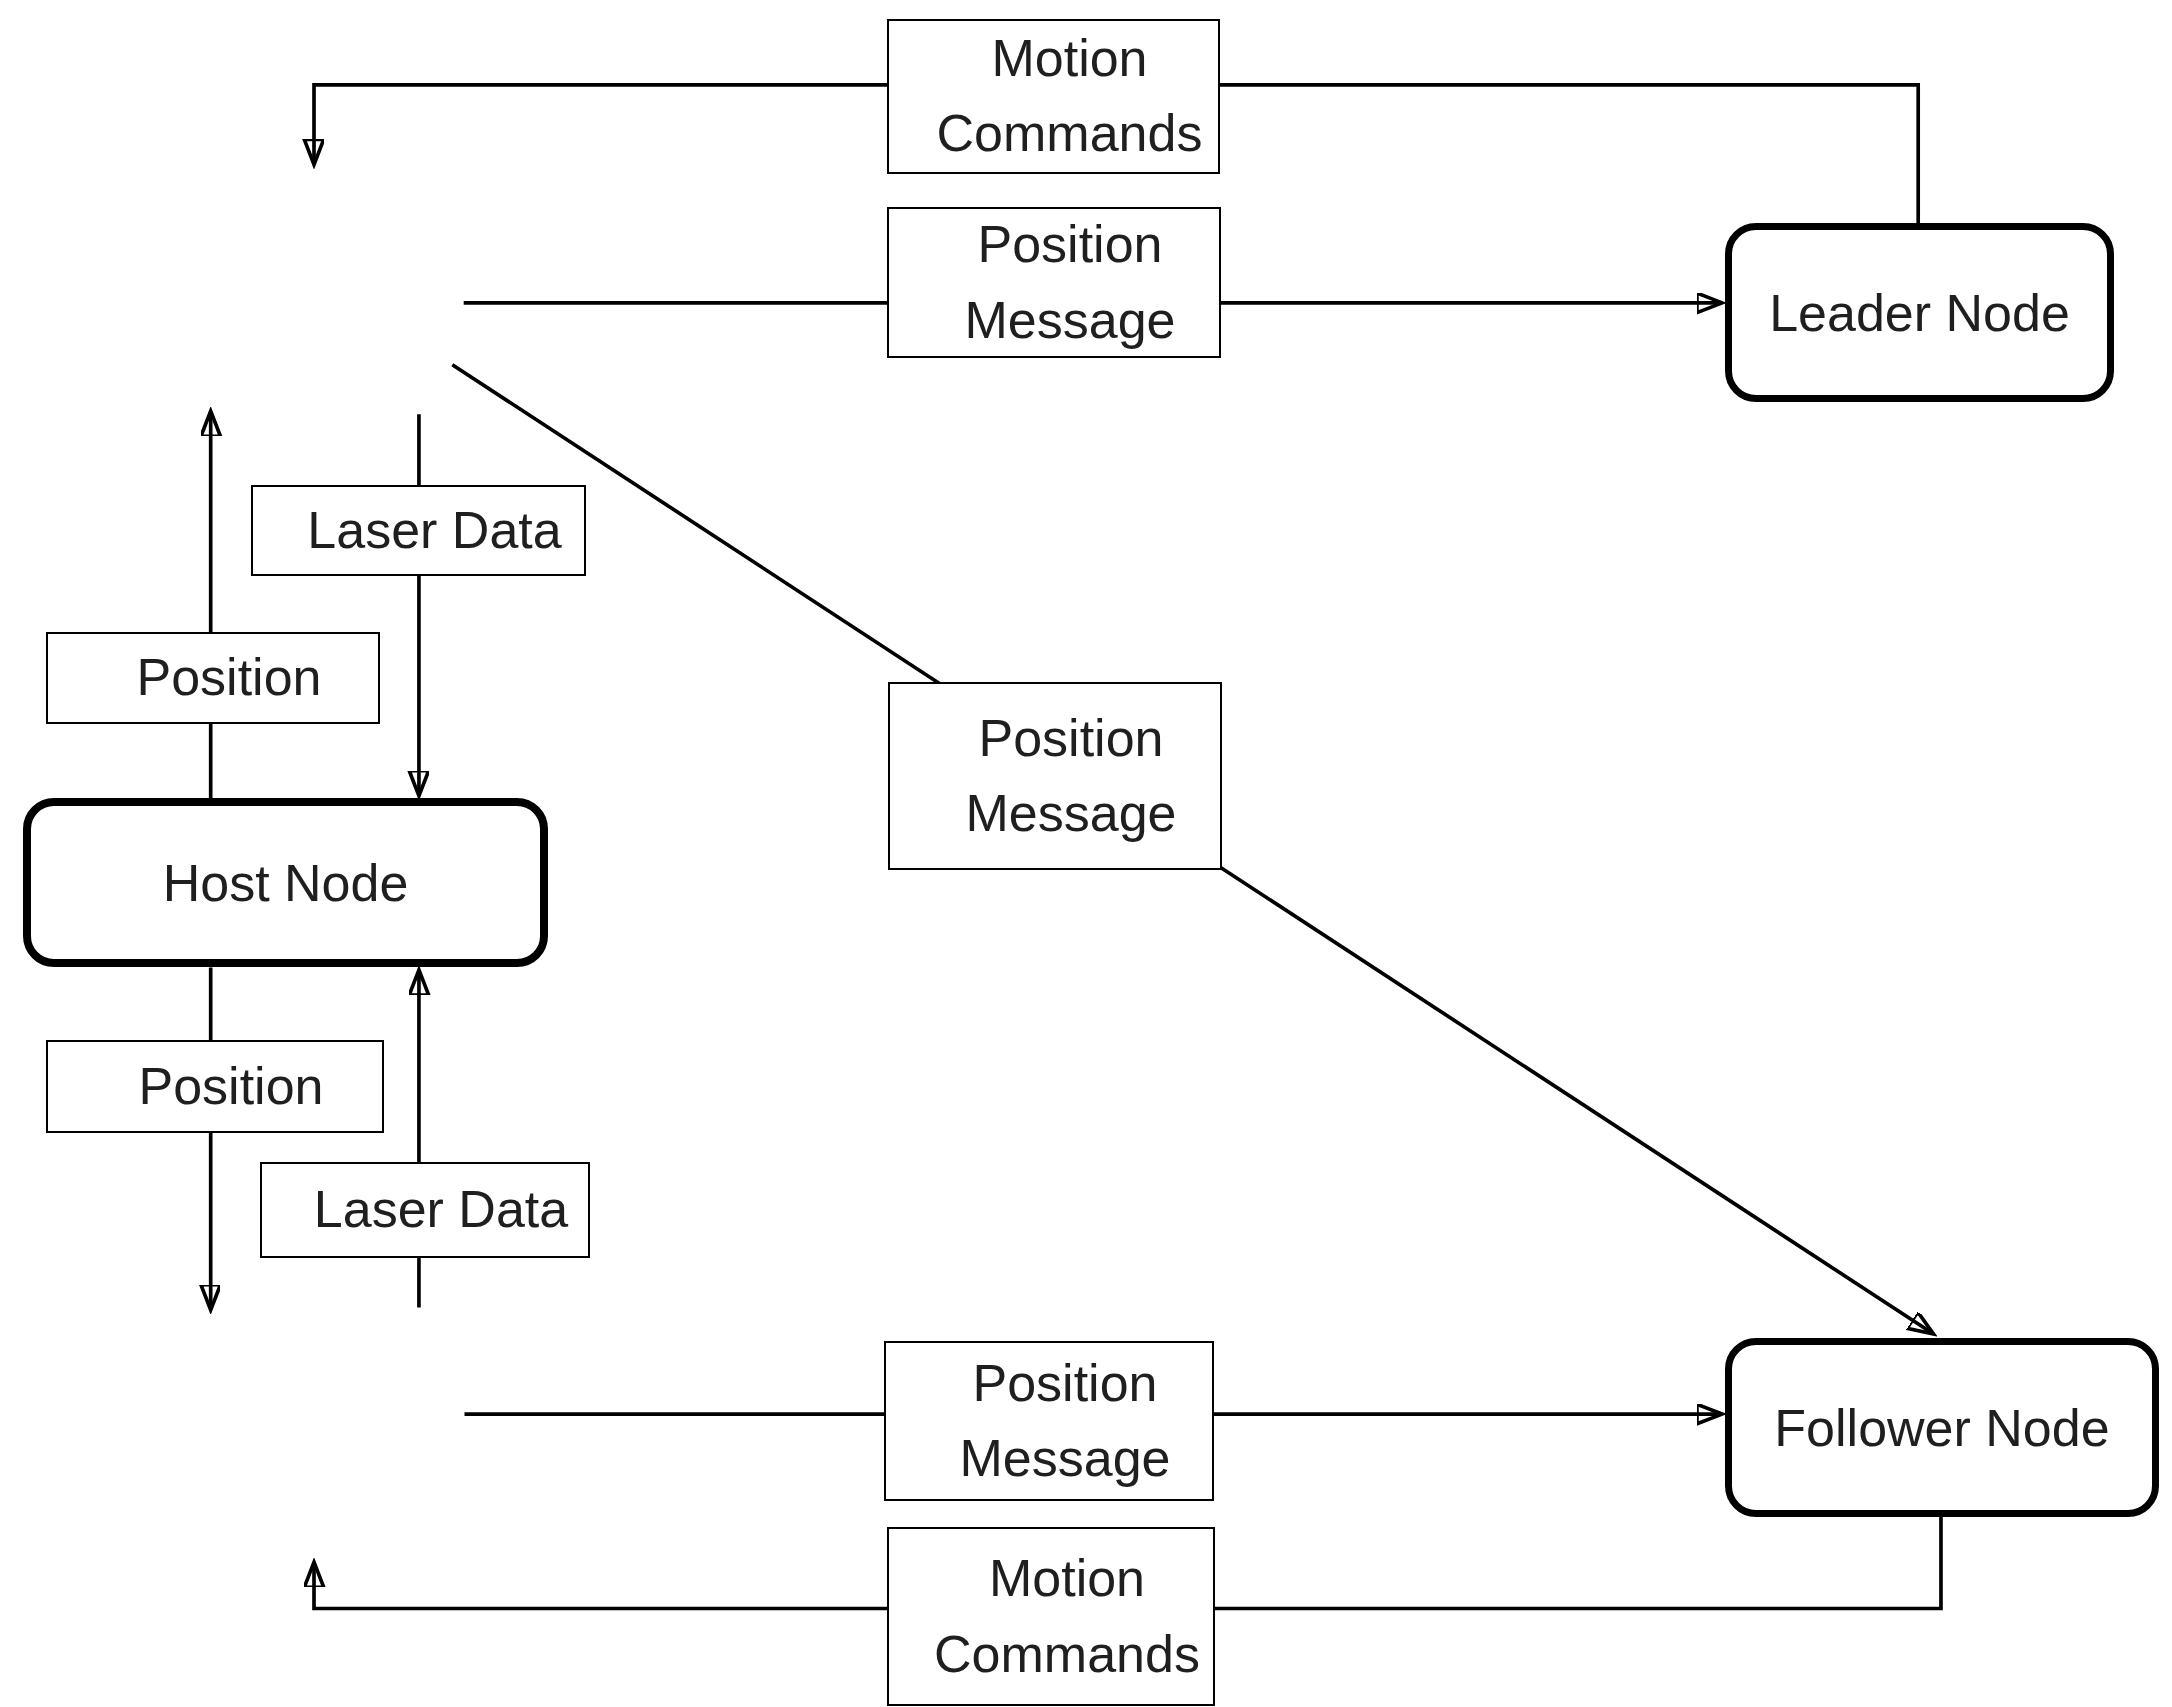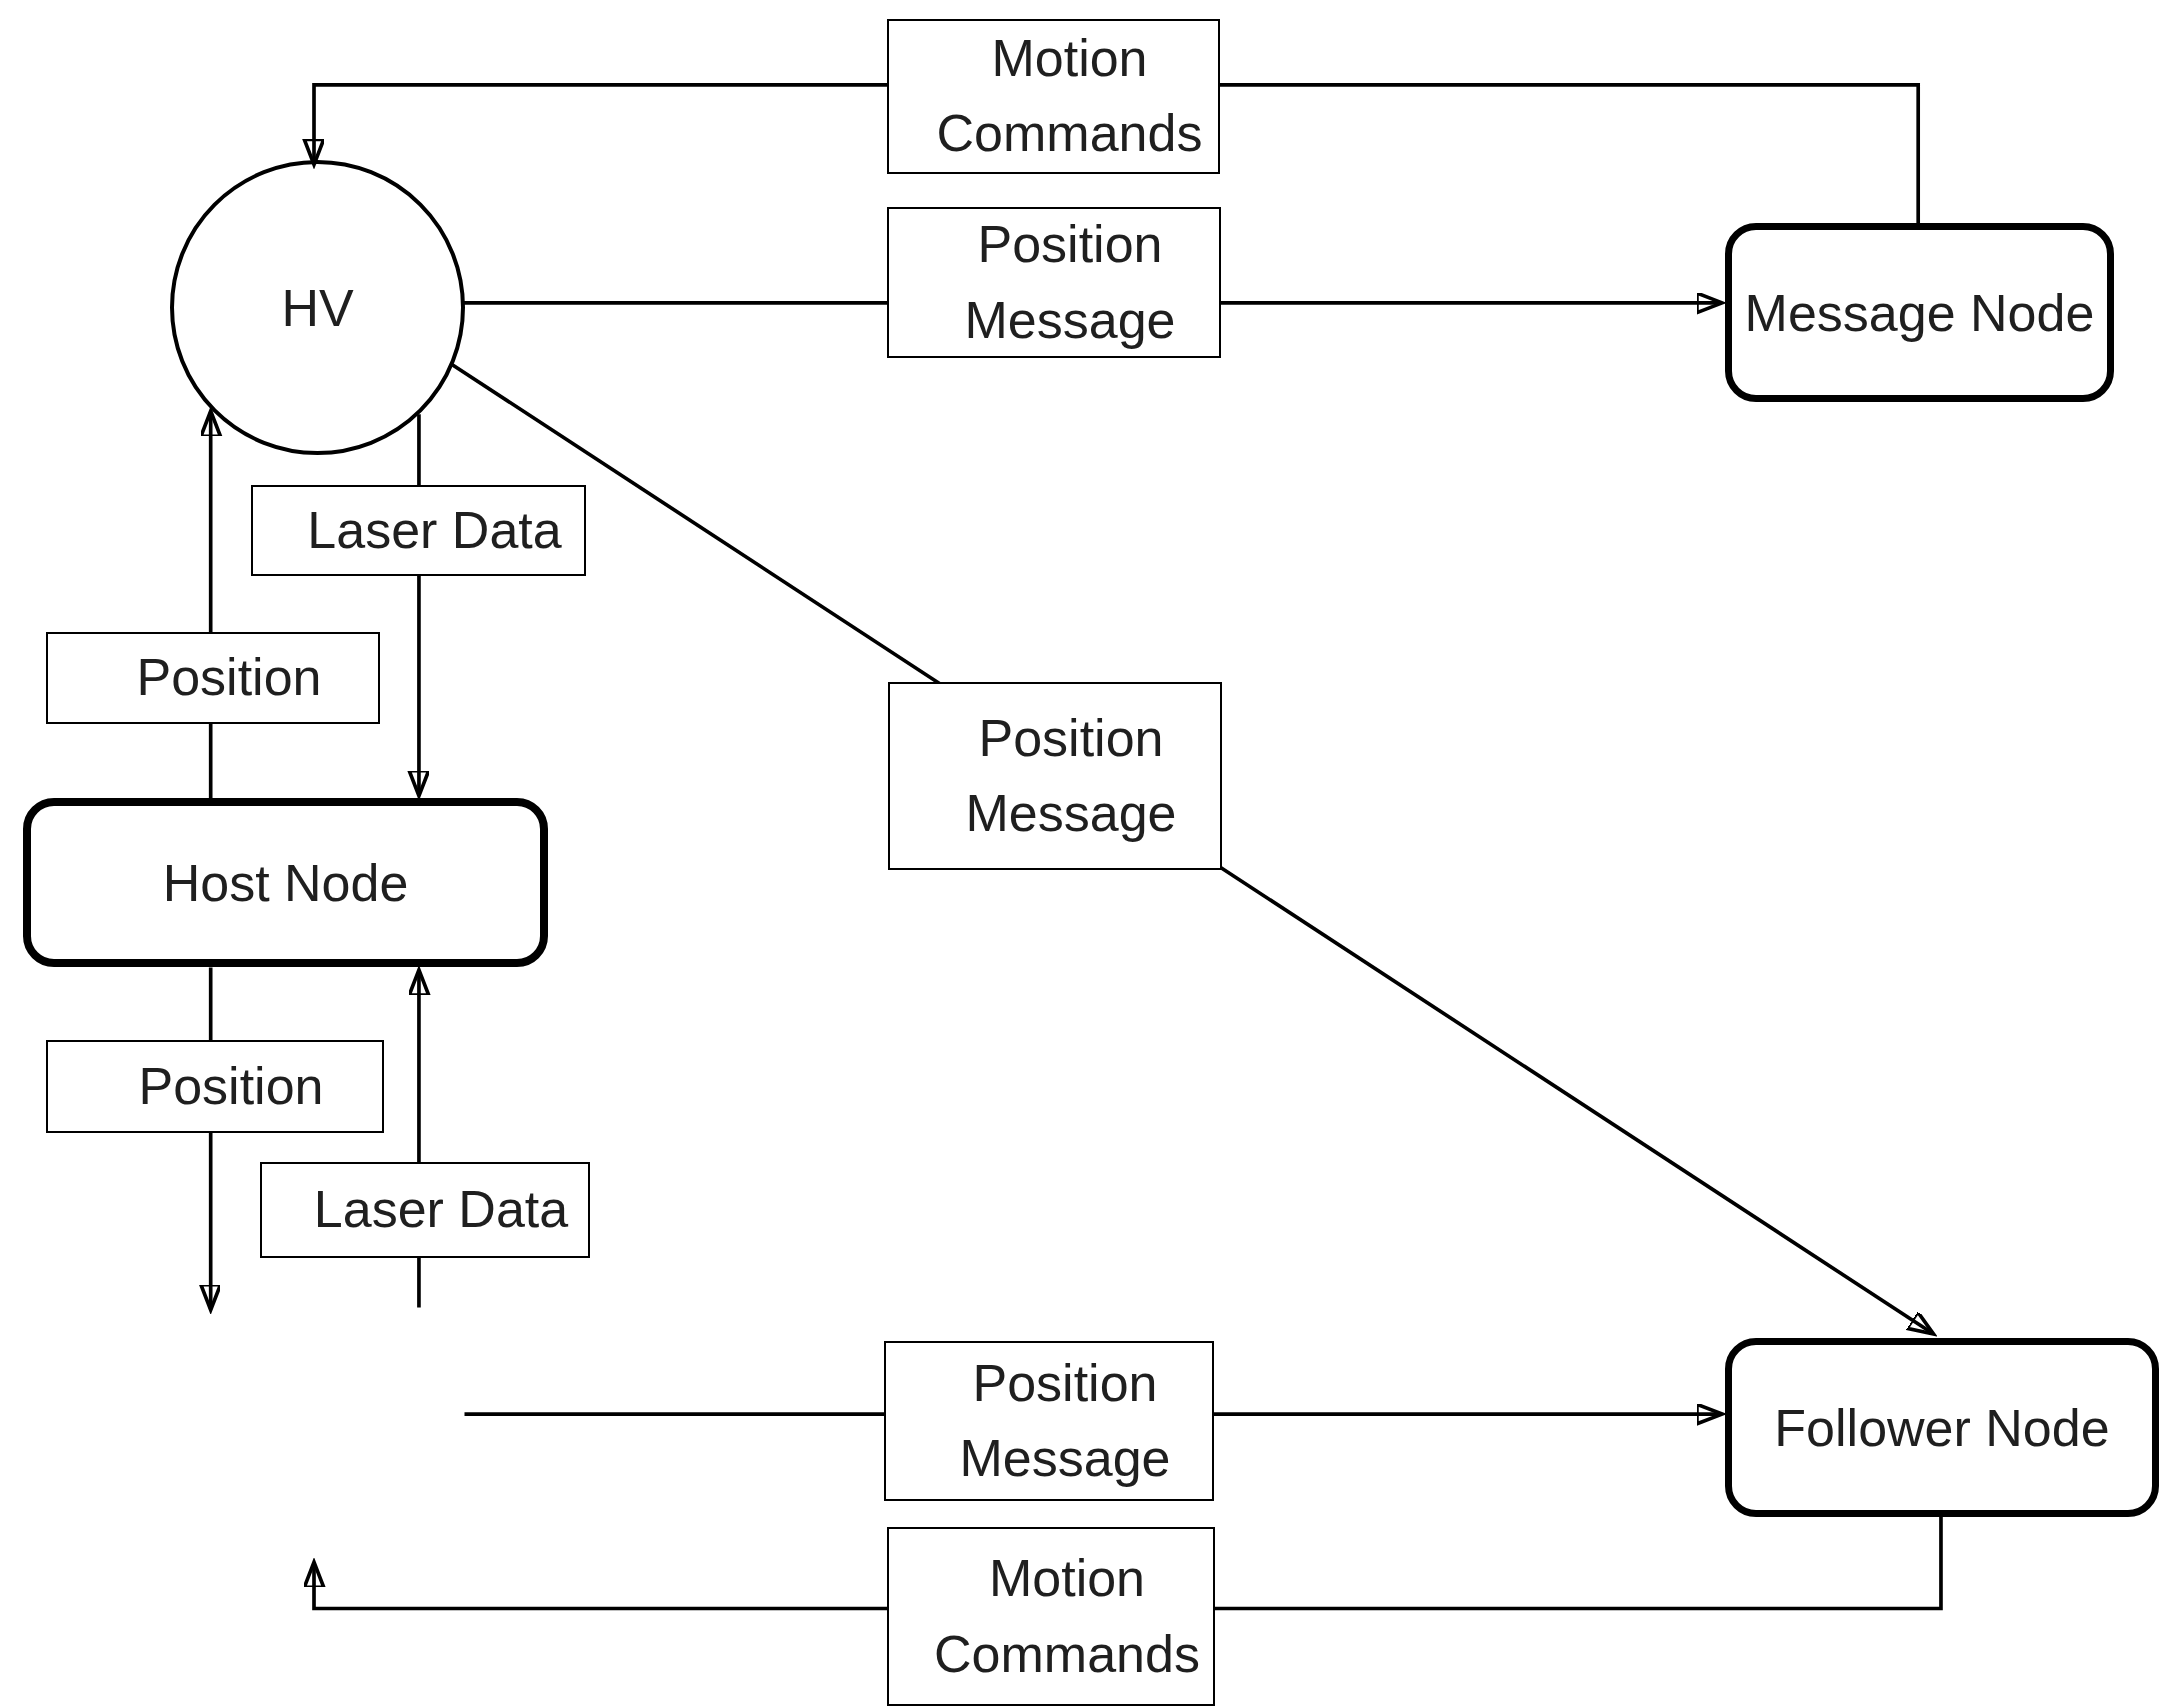--- a/index.html
+++ b/index.html
@@ -87,28 +87,25 @@
   #pos-bot { left: 46px;   top: 1040px; width: 338px; height: 93px; }
   #ld-bot  { left: 260px;  top: 1162px; width: 330px; height: 96px; }
   #pm-bot  { left: 884px; top: 1341px; width: 330px; height: 160px; }
   #mc-bot  { left: 887px; top: 1527px; width: 328px; height: 179px; }
 </style>
 </head>
 <body>
 
 <div class="stage">
 
-  <div class="node-circle" id="hv">
-    <span>HV</span>
-  </div>
   <div class="node-rect" id="host">
     <span>Host Node</span>
   </div>
   <div class="node-rect" id="leader">
-    <span>Message Node</span>
+    <span>Leader Node</span>
   </div>
   <div class="node-rect" id="follower">
     <span>Follower Node</span>
   </div>
 
   <svg class="wires" viewBox="0 0 2670 2099">
     <defs>
       <marker id="arrowhead" markerUnits="userSpaceOnUse" markerWidth="36" markerHeight="28" refX="30" refY="12" orient="auto">
         <path d="M0,0 L31,12 L0,24 Z" fill="#000000" stroke="none"></path>
       </marker>

